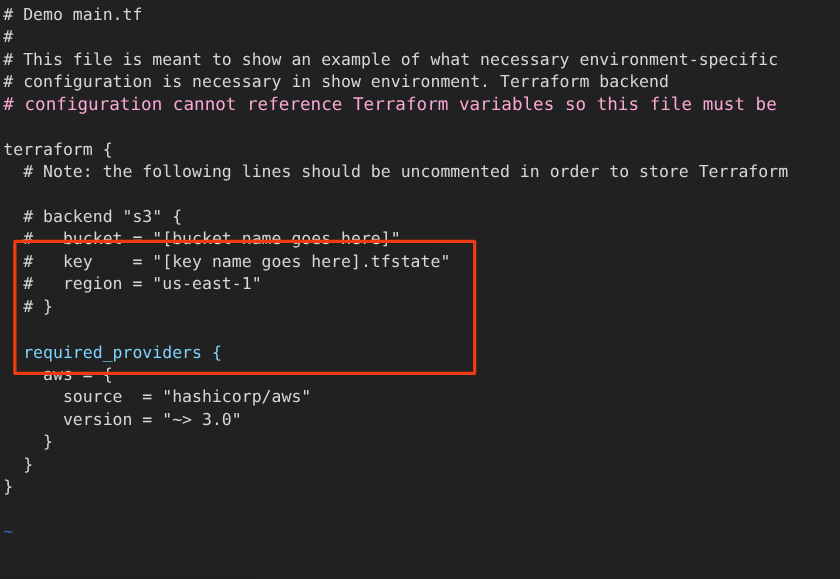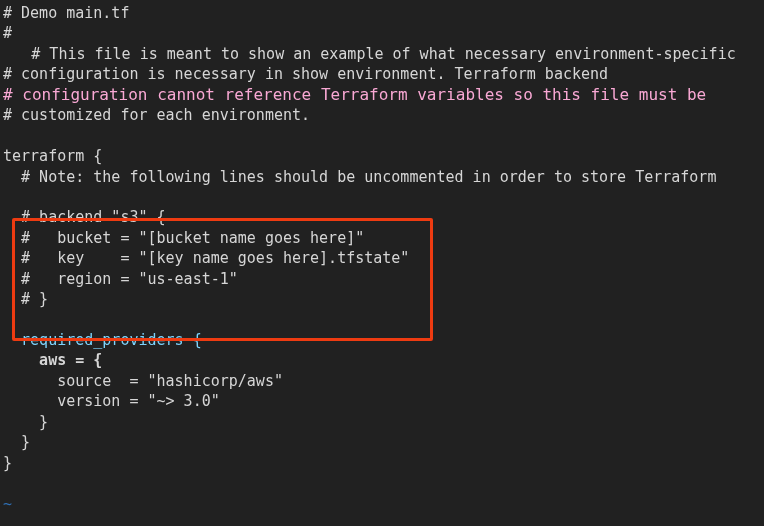--- a/index.html
+++ b/index.html
@@ -69,36 +69,35 @@
   }
 </style>
 </head>
 <body style="background: rgb(33, 33, 33);">
 
 <div id="terminal" style="background: rgb(33, 33, 33); padding-left: 28px;">
 
   <div id="code-area">
     <span class="code-line" style="color: rgb(214, 214, 214); font-size: 15px; height: 20.45px; line-height: 20.45px;"># Demo main.tf</span>
     <span class="code-line" style="color: rgb(214, 214, 214); font-size: 15px; height: 20.45px; line-height: 20.45px;">#</span>
-    <span class="code-line" style="color: rgb(214, 214, 214); font-size: 15px; height: 20.45px; line-height: 20.45px; text-align: center;"># This file is meant to show an example of what necessary environment-specific</span>
+    <span class="code-line" style="color: rgb(214, 214, 214); font-size: 15px; height: 20.45px; line-height: 20.45px;"># This file is meant to show an example of what necessary environment-specific</span>
     <span class="code-line" style="color: rgb(214, 214, 214); font-size: 15px; height: 20.45px; line-height: 20.45px;"># configuration is necessary in show environment. Terraform backend</span>
     <span class="code-line" style="color: #f9a8d4; font-size: 16px; height: 20.45px; line-height: 20.45px;"># configuration cannot reference Terraform variables so this file must be</span>
-    <span class="code-line" style="color: rgb(214, 214, 214); font-size: 15px; height: 20.45px; line-height: 20.45px;"># customized for each environment.</span>
     <span class="code-line empty" style="color: rgb(214, 214, 214); font-size: 15px; height: 20.45px; line-height: 20.45px;"></span>
     <span class="code-line" style="color: rgb(214, 214, 214); font-size: 15px; height: 20.45px; line-height: 20.45px;">terraform {</span>
     <span class="code-line" style="color: rgb(214, 214, 214); font-size: 15px; height: 20.45px; line-height: 20.45px;">  # Note: the following lines should be uncommented in order to store Terraform</span>
     <span class="code-line empty" style="color: rgb(214, 214, 214); font-size: 15px; height: 20.45px; line-height: 20.45px;"></span>
     <span class="code-line" style="color: rgb(214, 214, 214); font-size: 15px; height: 20.45px; line-height: 20.45px;">  # backend "s3" {</span>
     <span class="code-line" style="color: rgb(214, 214, 214); font-size: 15px; height: 20.45px; line-height: 20.45px;">  #   bucket = "[bucket name goes here]"</span>
     <span class="code-line" style="color: rgb(214, 214, 214); font-size: 15px; height: 20.45px; line-height: 20.45px;">  #   key    = "[key name goes here].tfstate"</span>
     <span class="code-line" style="color: rgb(214, 214, 214); font-size: 15px; height: 20.45px; line-height: 20.45px;">  #   region = "us-east-1"</span>
     <span class="code-line" style="color: rgb(214, 214, 214); font-size: 15px; height: 20.45px; line-height: 20.45px;">  # }</span>
     <span class="code-line empty" style="color: rgb(214, 214, 214); font-size: 15px; height: 20.45px; line-height: 20.45px;"></span>
     <span class="code-line" style="color: #7dd3fc; font-size: 15px; height: 20.45px; line-height: 20.45px;">  required_providers {</span>
-    <span class="code-line" style="color: rgb(214, 214, 214); font-size: 15px; height: 20.45px; line-height: 20.45px; font-weight: bold;">    aws = {</span>
+    <span class="code-line" style="color: rgb(214, 214, 214); font-size: 15px; height: 20.45px; line-height: 20.45px;">    aws = {</span>
     <span class="code-line" style="color: rgb(214, 214, 214); font-size: 15px; height: 20.45px; line-height: 20.45px;">      source  = "hashicorp/aws"</span>
     <span class="code-line" style="color: rgb(214, 214, 214); font-size: 15px; height: 20.45px; line-height: 20.45px;">      version = "~&gt; 3.0"</span>
     <span class="code-line" style="color: rgb(214, 214, 214); font-size: 15px; height: 20.45px; line-height: 20.45px;">    }</span>
     <span class="code-line" style="color: rgb(214, 214, 214); font-size: 15px; height: 20.45px; line-height: 20.45px;">  }</span>
     <span class="code-line" style="color: rgb(214, 214, 214); font-size: 15px; height: 20.45px; line-height: 20.45px;">}</span>
     <span class="code-line empty" style="color: rgb(214, 214, 214); font-size: 15px; height: 20.45px; line-height: 20.45px;"></span>
     <span class="tilde-line" style="color: rgb(47, 111, 179); font-size: 15px; height: 20.45px; line-height: 20.45px;">~</span>
   </div>
 
   <div id="highlight-box" style="left: 12px; top: 218px; width: 421px; height: 123px; border: 3px solid rgb(238, 59, 17);"></div>

